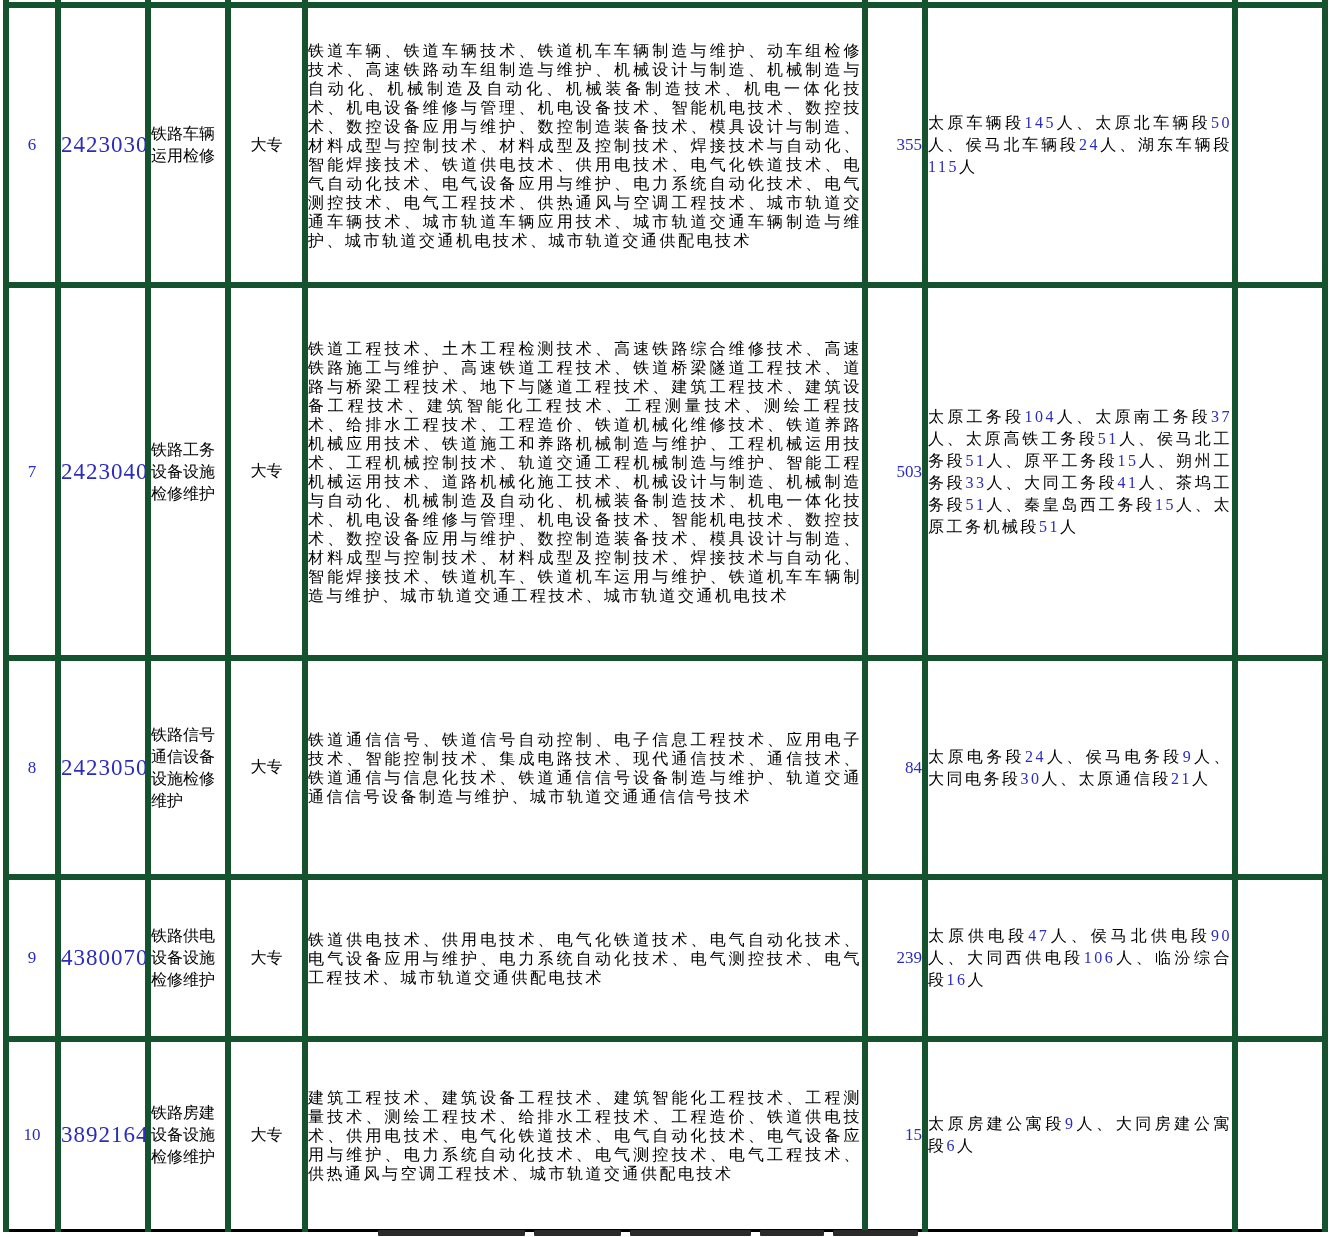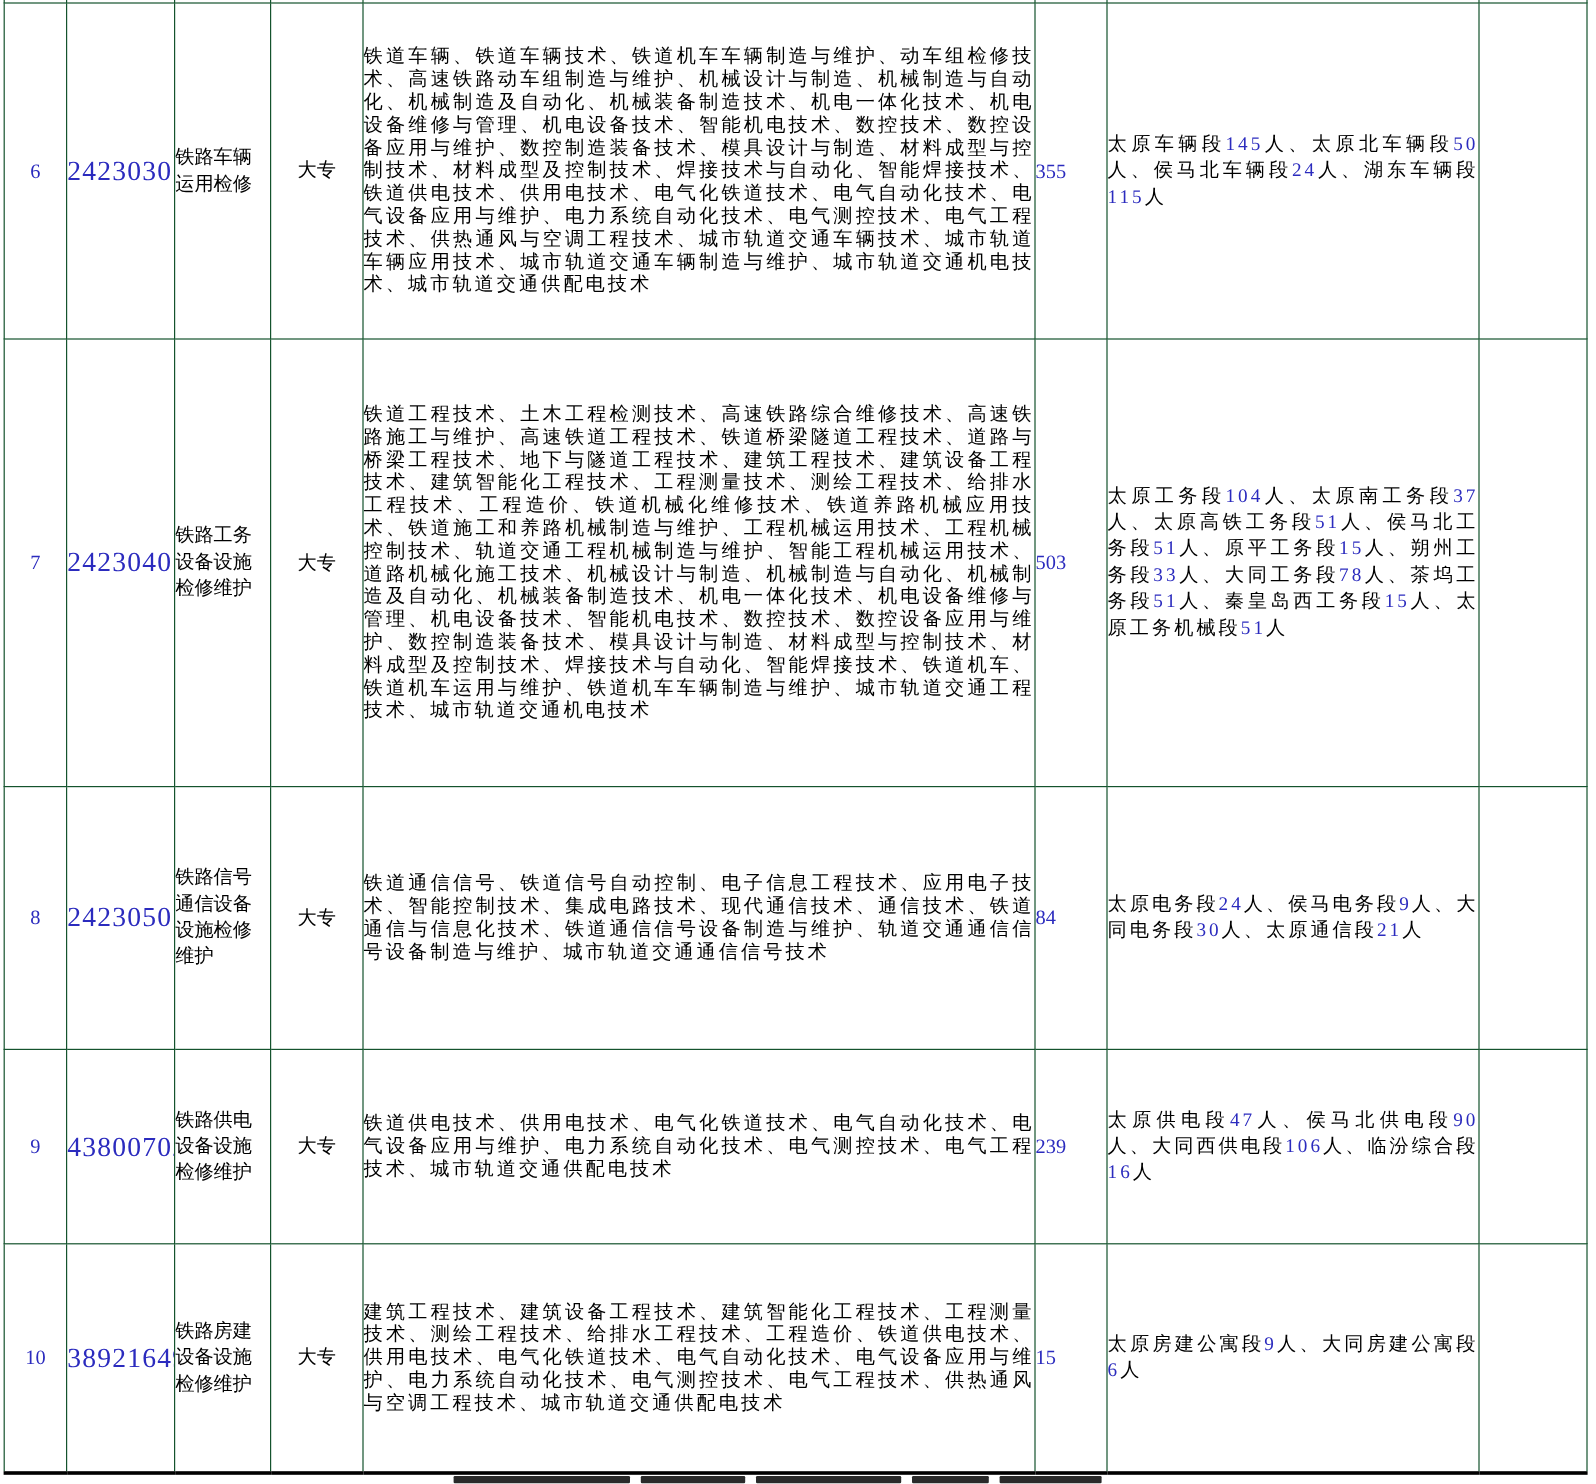--- a/index.html
+++ b/index.html
@@ -12,40 +12,40 @@
     position: relative;
     overflow: hidden;
   }
   table.doc-table {
     border-collapse: collapse;
     table-layout: fixed;
     margin-left: 3px;
     width: 1319px;
   }
   table.doc-table td {
-    border: 1px solid #14532d;
+    border: 6px solid #14532d;
     vertical-align: middle;
     overflow: hidden;
     padding: 0;
   }
   tr.cut-row td { border-top: none; height: 2px; }
   tr.row-6  { height: 280px; }
   tr.row-7  { height: 373px; }
   tr.row-8  { height: 219px; }
   tr.row-9  { height: 162px; }
   tr.row-10 { height: 191px; }
   tr.last td { border-bottom: 3px solid #000; }
 
   td.c-no   { text-align: center; font-size: 17px; }
   td.c-code { text-align: center; font-size: 23px; letter-spacing: 1px; }
   td.c-pos  { font-size: 16px; line-height: 22px; padding: 0 15px; }
   td.c-edu  { text-align: center; font-size: 16px; margin-top: 33px; }
   td.c-maj  { font-size: 16px; letter-spacing: 2.5px; line-height: 19px;
               text-align: justify; padding: 0 7px 0 6px; }
-  td.c-cnt  { text-align: left; font-size: 17px; }
+  td.c-cnt  { text-align: right; font-size: 17px; }
   td.c-alloc{ font-size: 16px; letter-spacing: 2.5px; line-height: 22px;
               text-align: justify; padding: 0 12px 0 9px; }
   td.c-rem  { }
   .num { color: var(--digit-color); }
 
   .bottom-crop {
     position: absolute;
     left: 378px; top: 1230px;
     width: 540px; height: 7px;
     display: flex; gap: 9px;
@@ -97,21 +97,21 @@
       <td class="c-rem"></td>
     </tr>
 
     <tr class="row-7">
       <td class="c-no"><span class="num">7</span></td>
       <td class="c-code"><span class="num">24230401</span></td>
       <td class="c-pos">铁路工务设备设施检修维护</td>
       <td class="c-edu">大专</td>
       <td class="c-maj">铁道工程技术、土木工程检测技术、高速铁路综合维修技术、高速铁路施工与维护、高速铁道工程技术、铁道桥梁隧道工程技术、道路与桥梁工程技术、地下与隧道工程技术、建筑工程技术、建筑设备工程技术、建筑智能化工程技术、工程测量技术、测绘工程技术、给排水工程技术、工程造价、铁道机械化维修技术、铁道养路机械应用技术、铁道施工和养路机械制造与维护、工程机械运用技术、工程机械控制技术、轨道交通工程机械制造与维护、智能工程机械运用技术、道路机械化施工技术、机械设计与制造、机械制造与自动化、机械制造及自动化、机械装备制造技术、机电一体化技术、机电设备维修与管理、机电设备技术、智能机电技术、数控技术、数控设备应用与维护、数控制造装备技术、模具设计与制造、材料成型与控制技术、材料成型及控制技术、焊接技术与自动化、智能焊接技术、铁道机车、铁道机车运用与维护、铁道机车车辆制造与维护、城市轨道交通工程技术、城市轨道交通机电技术</td>
       <td class="c-cnt"><span class="num">503</span></td>
-      <td class="c-alloc">太原工务段<span class="num">104</span>人、太原南工务段<span class="num">37</span>人、太原高铁工务段<span class="num">51</span>人、侯马北工务段<span class="num">51</span>人、原平工务段<span class="num">15</span>人、朔州工务段<span class="num">33</span>人、大同工务段<span class="num">78</span>人、茶坞工务段<span class="num">51</span>人、秦皇岛西工务段<span class="num">15</span>人、太原工务机械段<span class="num">51</span>人</td>
+      <td class="c-alloc">太原工务段<span class="num">104</span>人、太原南工务段<span class="num">37</span>人、太原高铁工务段<span class="num">51</span>人、侯马北工务段<span class="num">51</span>人、原平工务段<span class="num">15</span>人、朔州工务段<span class="num">33</span>人、大同工务段<span class="num">41</span>人、茶坞工务段<span class="num">51</span>人、秦皇岛西工务段<span class="num">15</span>人、太原工务机械段<span class="num">51</span>人</td>
       <td class="c-rem"></td>
     </tr>
 
     <tr class="row-8">
       <td class="c-no"><span class="num">8</span></td>
       <td class="c-code"><span class="num">24230501</span></td>
       <td class="c-pos">铁路信号通信设备设施检修维护</td>
       <td class="c-edu">大专</td>
       <td class="c-maj">铁道通信信号、铁道信号自动控制、电子信息工程技术、应用电子技术、智能控制技术、集成电路技术、现代通信技术、通信技术、铁道通信与信息化技术、铁道通信信号设备制造与维护、轨道交通通信信号设备制造与维护、城市轨道交通通信信号技术</td>
       <td class="c-cnt"><span class="num">84</span></td>

